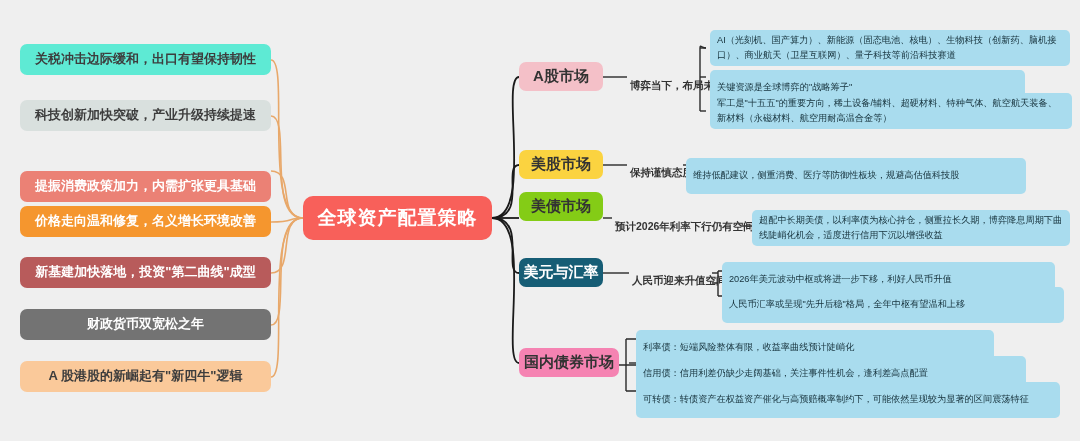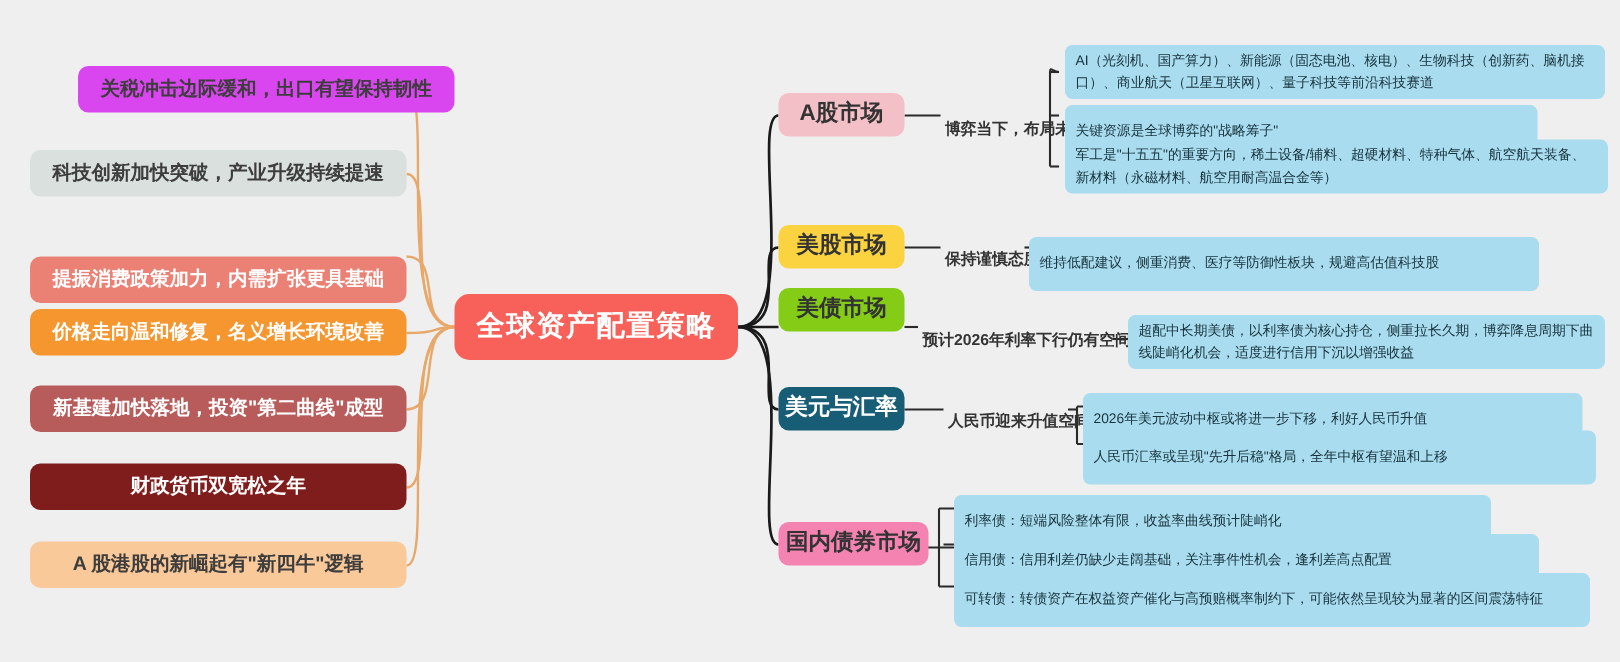--- a/index.html
+++ b/index.html
@@ -30,26 +30,26 @@
     letter-spacing:1px;
   }
 
   
   .left-box{
     left:20px;width:251px;height:31px;
     justify-content:center;
     font-size:13px;font-weight:bold;
     border-radius:7px;
   }
-  .lb0{top:44px;background:#d946ef;color:#3d3d3d;margin-left:32px;}
+  .lb0{top:44px;background:#5eead4;color:#3d3d3d;}
   .lb1{top:100px;background:#d9e0de;color:#3d3d3d;}
   .lb2{top:171px;background:#eb8175;color:#ffffff;}
   .lb3{top:206px;background:#f5962e;color:#ffffff;}
   .lb4{top:257px;background:#b85b5b;color:#ffffff;}
-  .lb5{top:309px;background:#7f1d1d;color:#ffffff;}
+  .lb5{top:309px;background:#737373;color:#ffffff;}
   .lb6{top:361px;background:#fac99a;color:#3d3d3d;}
 
   
   .branch{
     height:29px;justify-content:center;
     font-size:15px;font-weight:bold;border-radius:7px;
   }
   #branch-a{left:519px;top:62px;width:84px;background:#f4c0c8;color:#333;}
   #branch-us-stock{left:519px;top:150px;width:84px;background:#fbd340;color:#333;}
   #branch-us-bond{left:519px;top:192px;width:84px;background:#84cc16;color:#333;}

